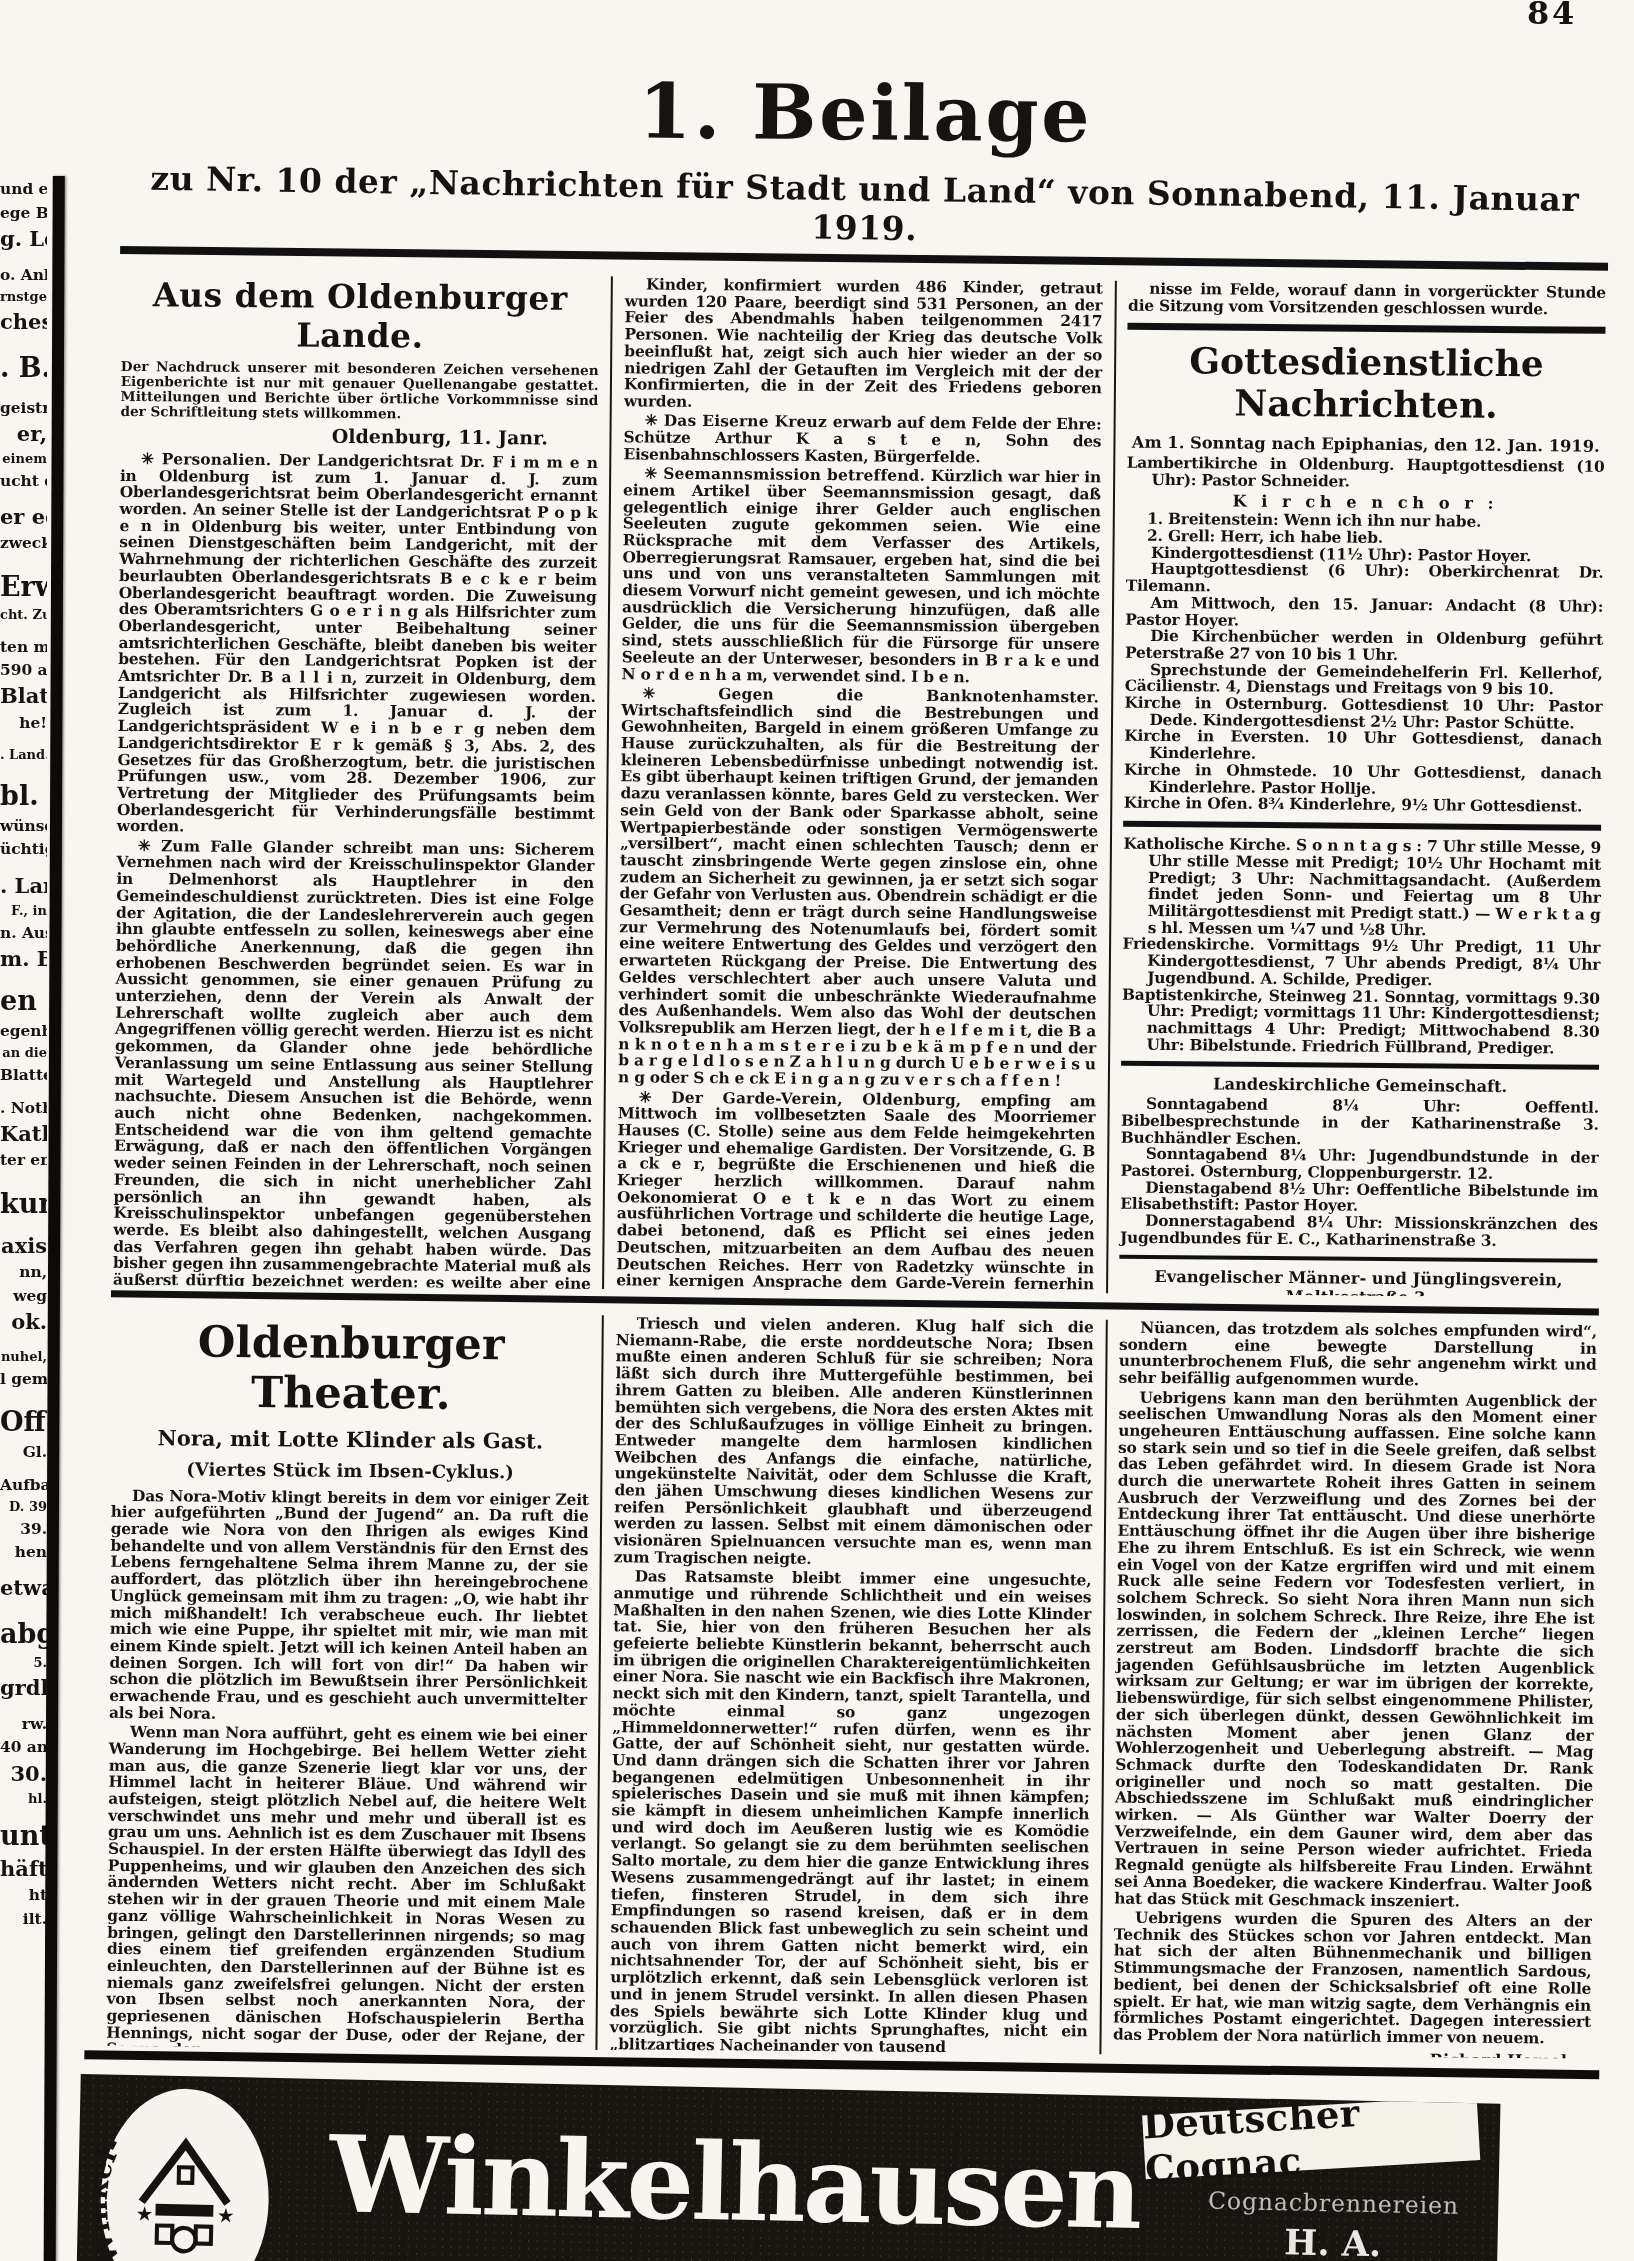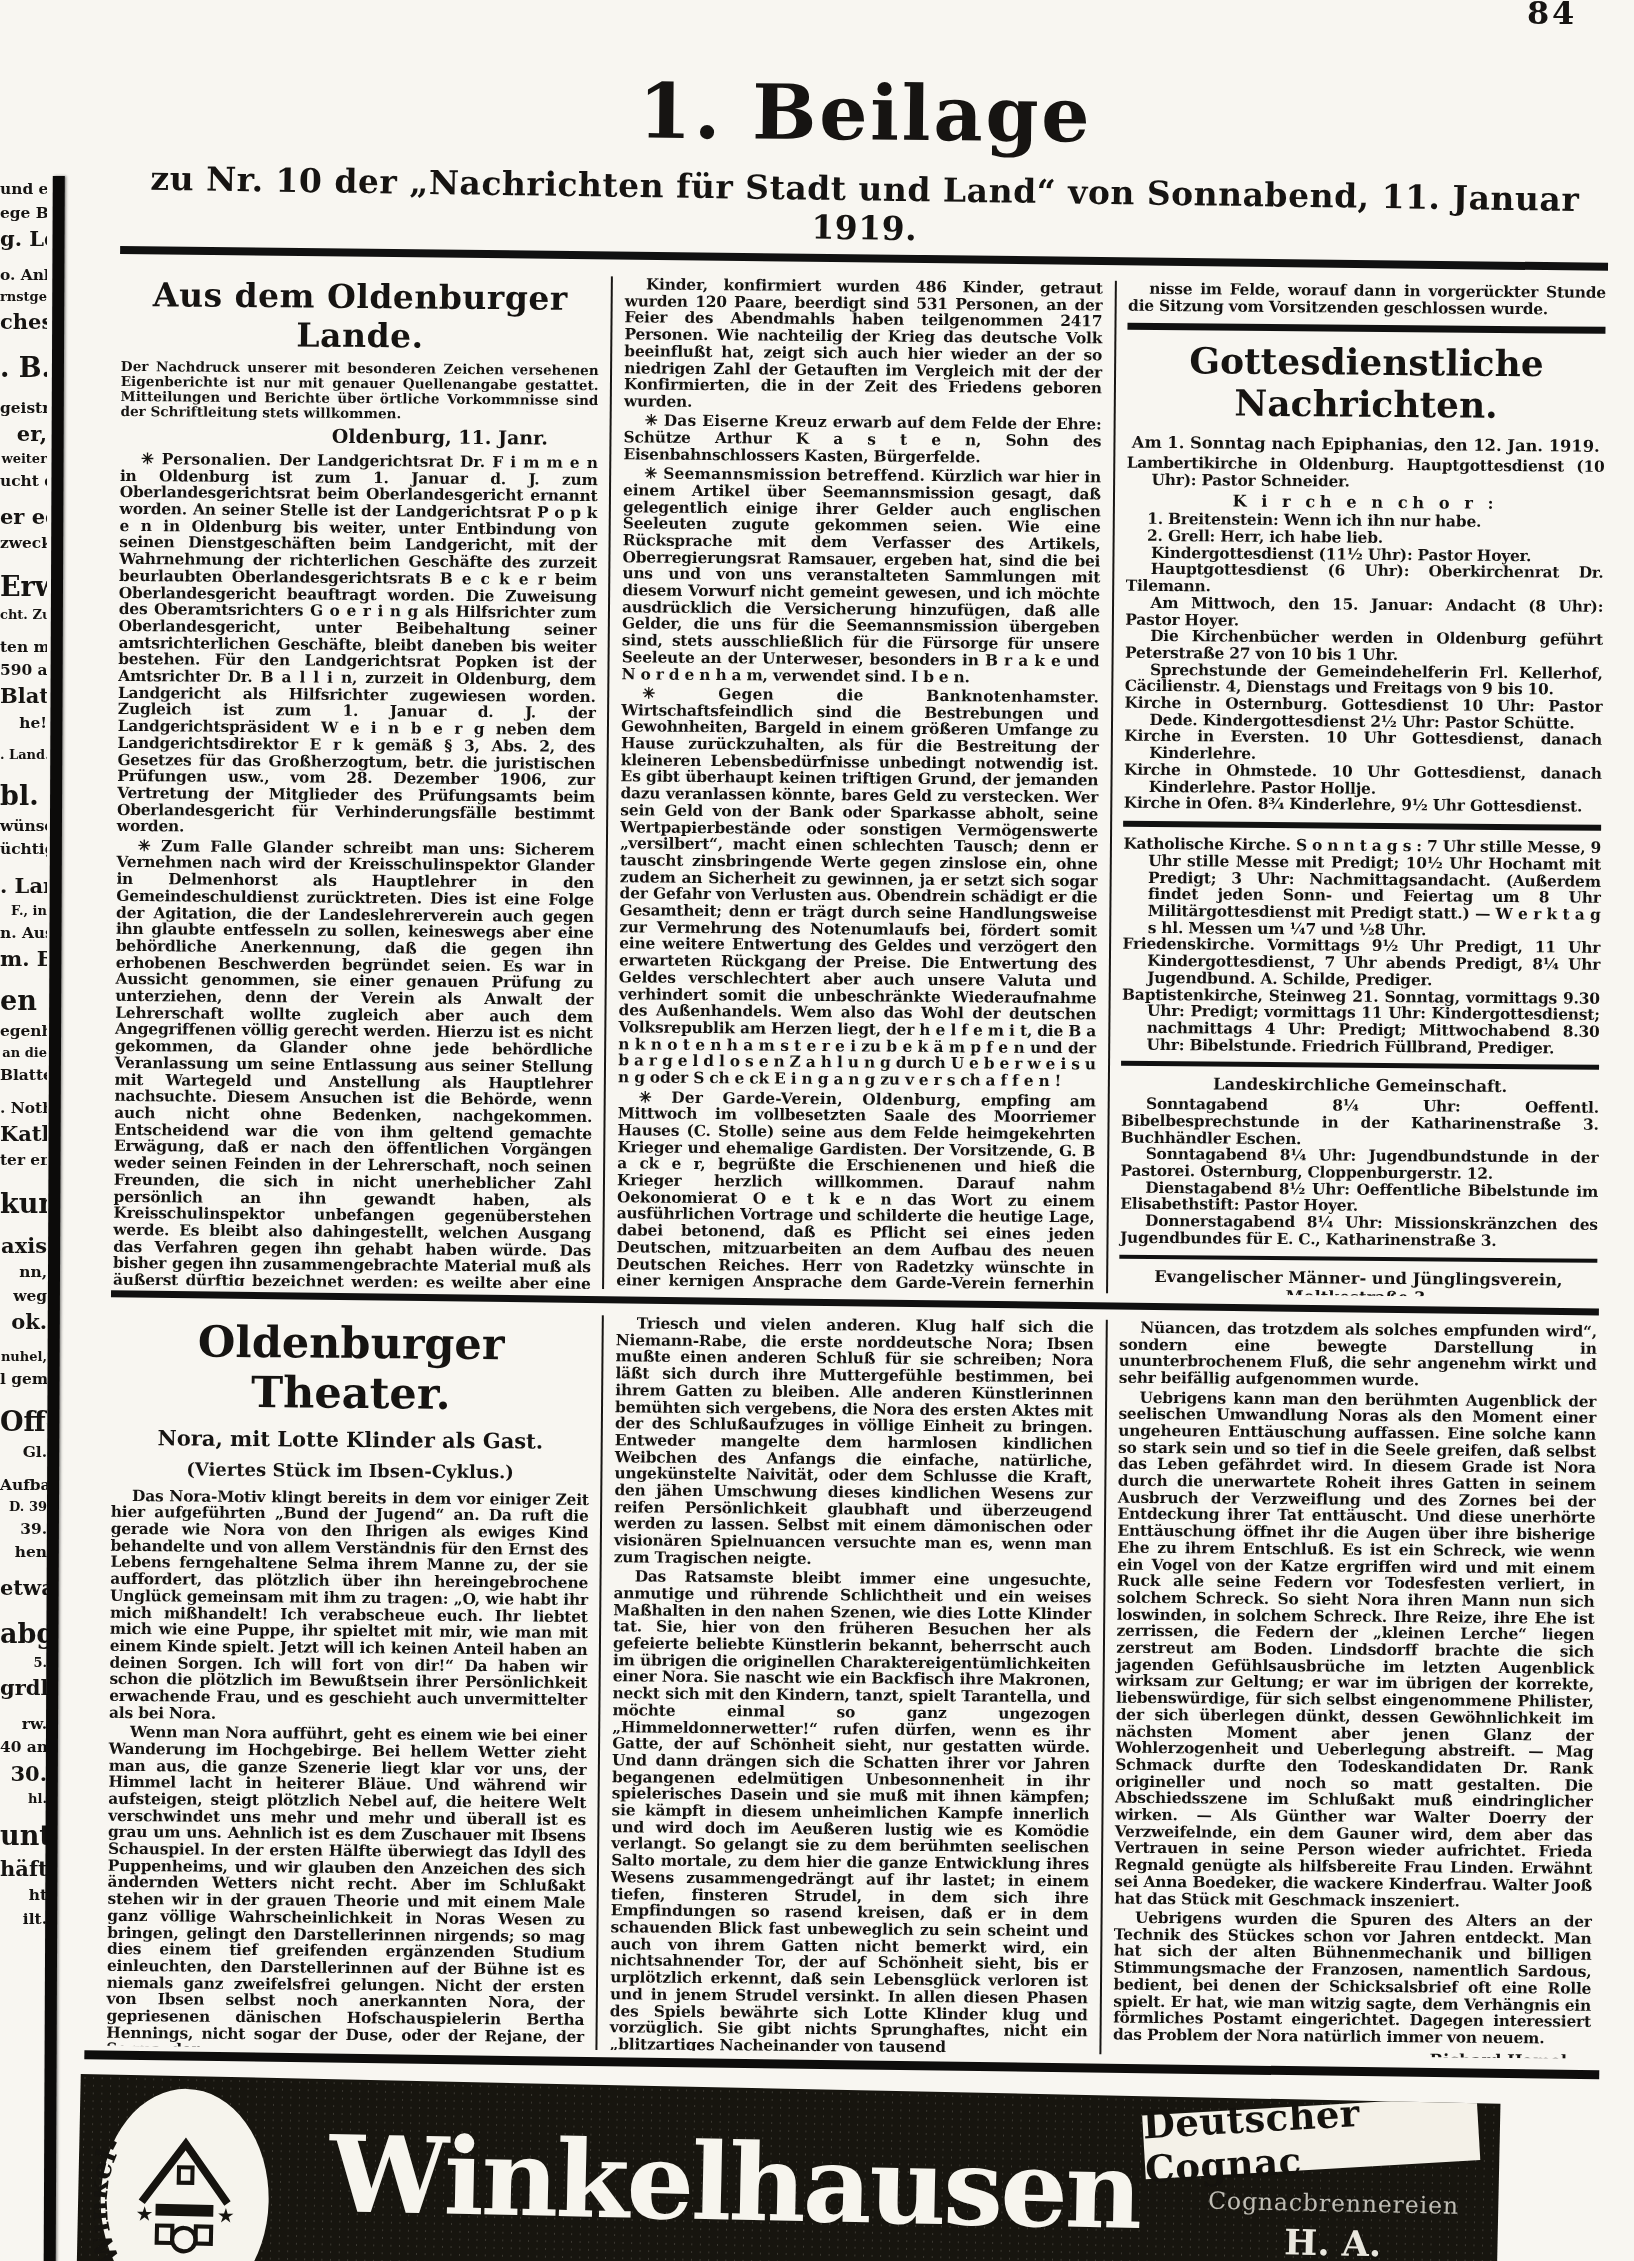--- a/index.html
+++ b/index.html
@@ -82,21 +82,21 @@
   <div id="left-strip">
       <div class="frag">und eig</div>
       <div class="frag">ege Be</div>
       <div class="frag">g. Ldw,</div>
       <div class="frag">o. Anh.</div>
       <div class="frag">rnstgem</div>
       <div class="frag">ches zu</div>
       <div class="frag">. B. 90</div>
       <div class="frag">geistr. 4</div>
       <div class="frag">er,</div>
-      <div class="frag">weiter</div>
+      <div class="frag">einem</div>
       <div class="frag">ucht di</div>
       <div class="frag">er edel</div>
       <div class="frag">zwecks</div>
       <div class="frag">Erwas</div>
       <div class="frag">cht. Zu</div>
       <div class="frag">ten mit</div>
       <div class="frag">590 an</div>
       <div class="frag">Blatt</div>
       <div class="frag">he!</div>
       <div class="frag">. Land.</div>

